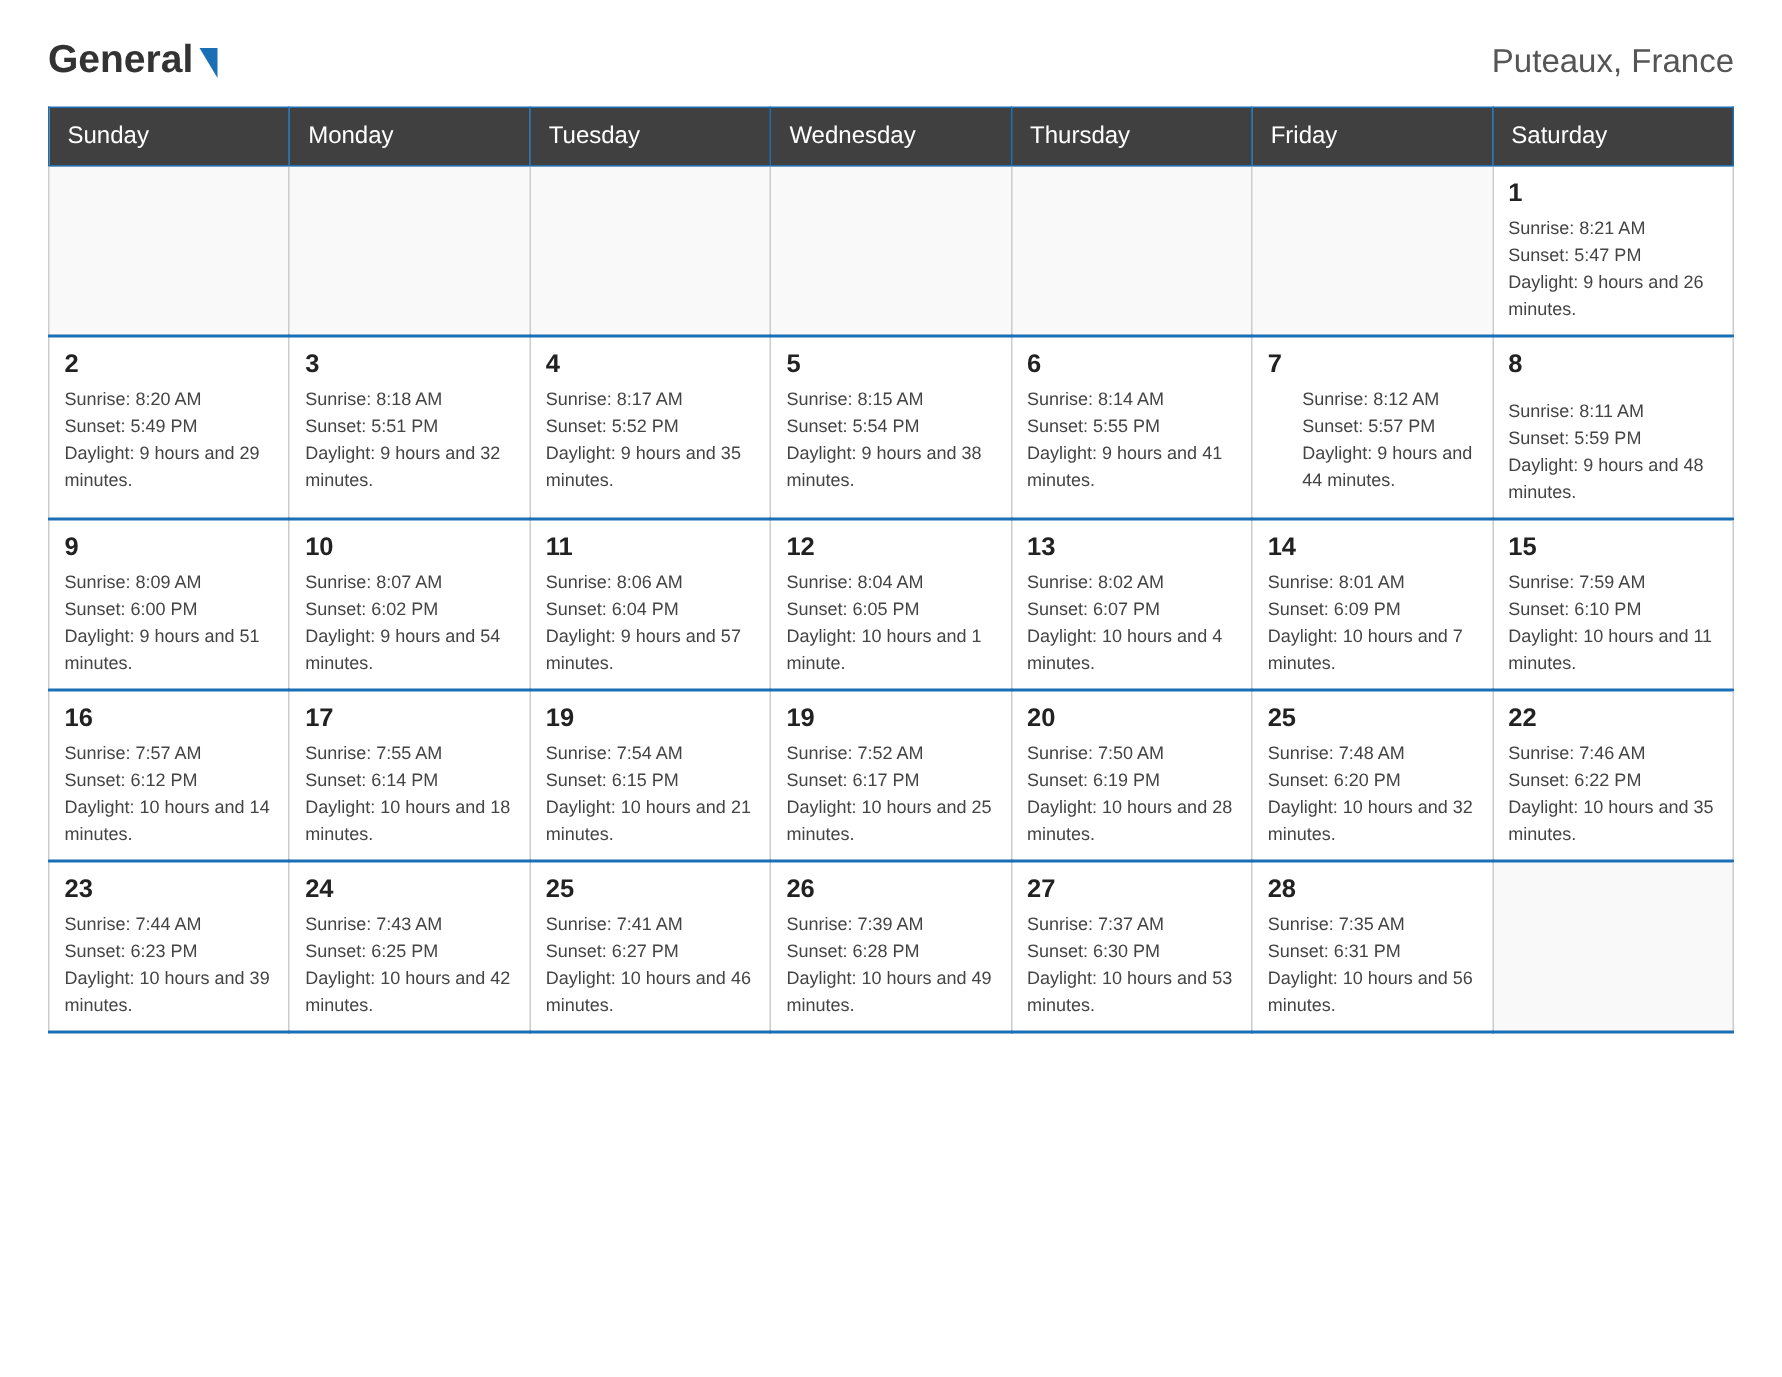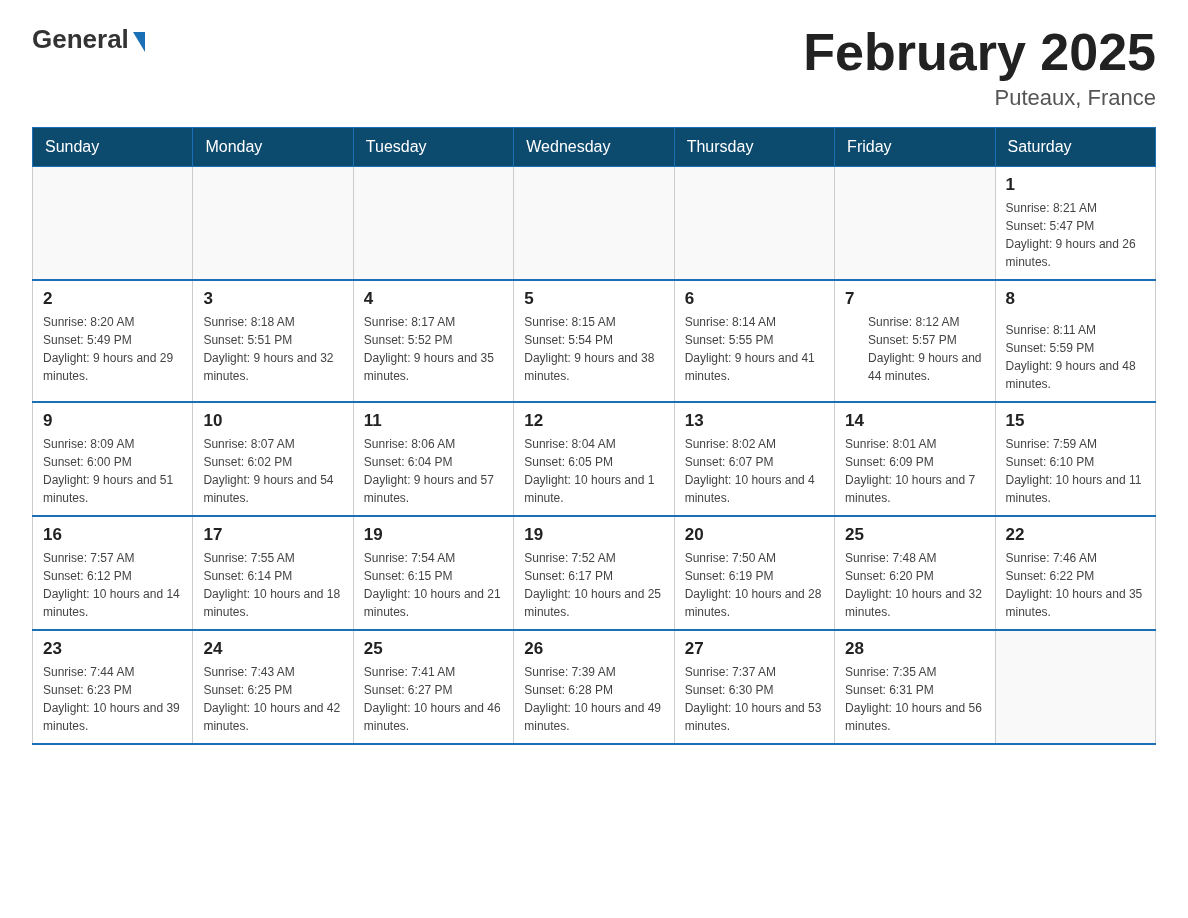--- a/index.html
+++ b/index.html
@@ -59,21 +59,21 @@
       font-size: 22px;
       color: #555;
       margin-top: 4px;
     }
     table {
       width: 100%;
       border-collapse: collapse;
       margin-top: 8px;
     }
     thead tr th {
-      background-color: #0c4a6e;
+      background-color: #404040;
       color: #fff;
       font-size: 16px;
       font-weight: normal;
       padding: 10px 12px;
       text-align: left;
       border: 1px solid #1a6fb5;
     }
     tbody tr td {
       vertical-align: top;
       padding: 8px 10px;
@@ -112,21 +112,20 @@
 <body>
 
 <div class="header">
   <div class="logo">
     <div class="logo-top">
       <span class="logo-general">General</span>
       <div class="logo-triangle"></div>
     </div>
   </div>
   <div class="title-area">
-    <div class="calendar-title">February 2025</div>
     <div class="calendar-subtitle">Puteaux, France</div>
   </div>
 </div>
 
 <table>
   <thead>
     <tr>
 
     <th>Sunday</th>
         <th>Monday</th>

